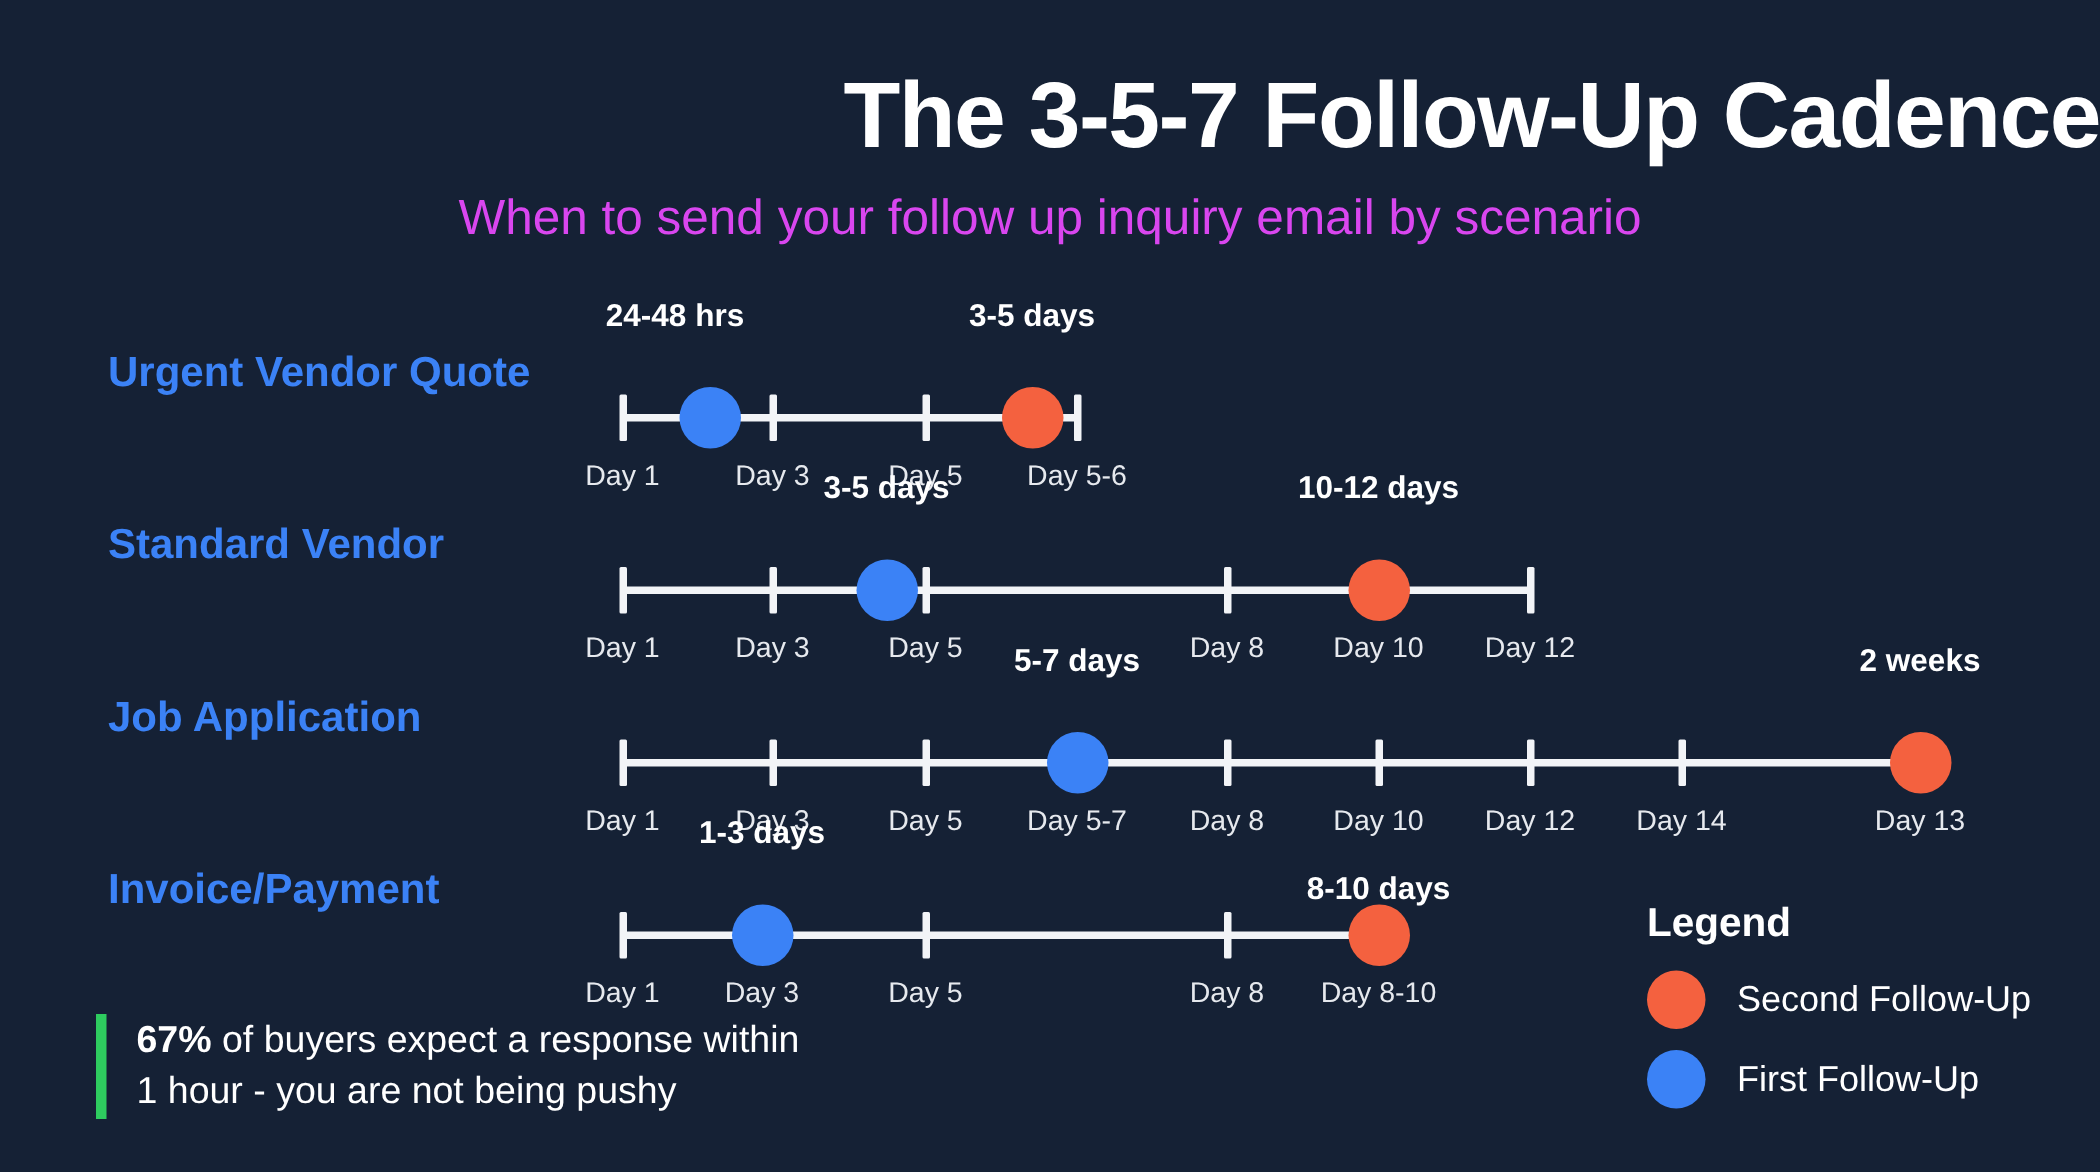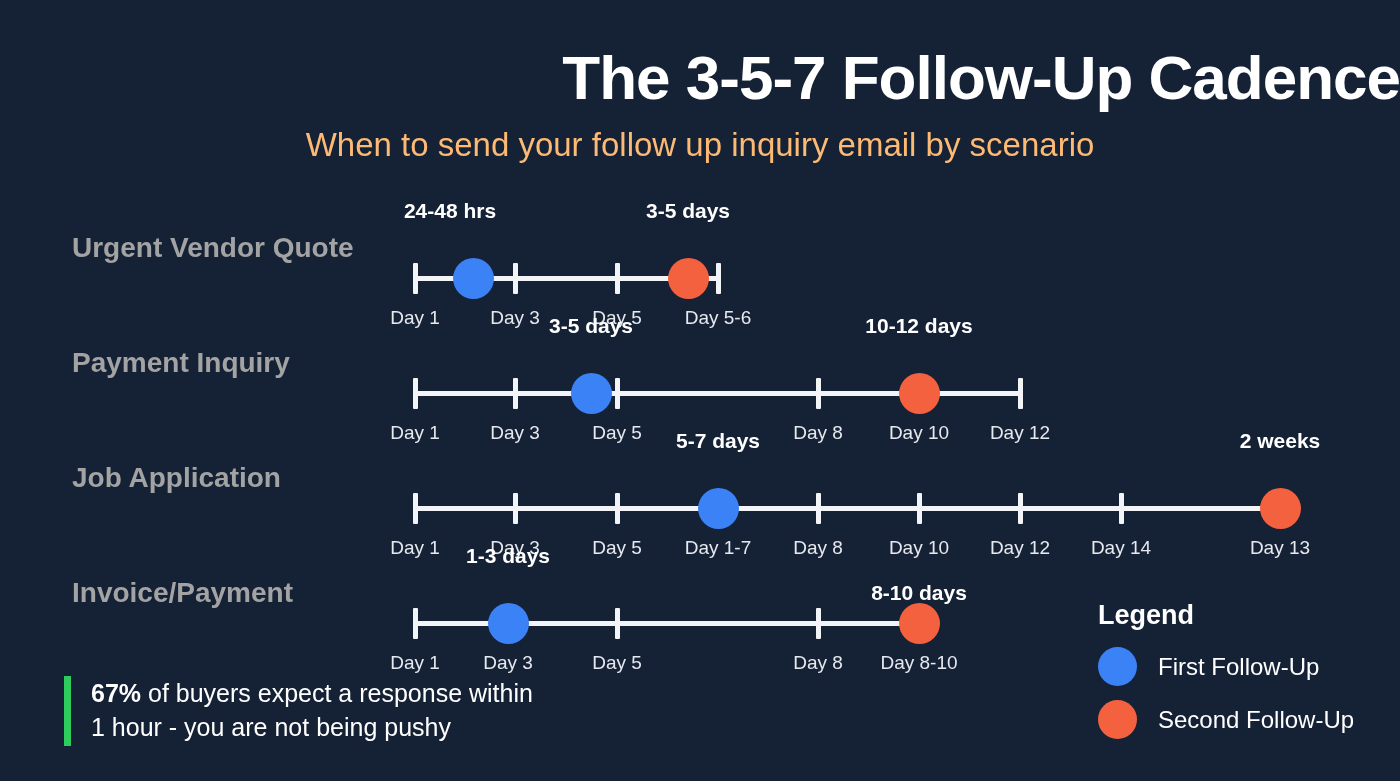--- a/index.html
+++ b/index.html
@@ -13,29 +13,29 @@
 
   
   .title {
     position:absolute; left:0; top:42px; width:1400px;
     text-align:right; color:#ffffff;
     font-size:62px; font-weight:bold; letter-spacing:-1px;
     white-space:nowrap;
   }
   .subtitle {
     position:absolute; left:0; top:126px; width:1400px;
-    text-align:center; color:#fdba74;
+    text-align:center; color:#d946ef;
     font-size:33px; font-weight:normal; white-space:nowrap;
   }
 
   
   .row { position:absolute; left:0; width:1400px; height:115px; }
   .row-label {
     position:absolute; left:72px; top:0; height:46px; line-height:46px;
-    color:#a3a3a3; font-size:28px; font-weight:bold; white-space:nowrap;
+    color:#3b82f6; font-size:28px; font-weight:bold; white-space:nowrap;
   }
   .track { position:absolute; top:0; height:115px; }
 
   .axis {
     position:absolute; height:5px; background:#f2f4f7;
     top:51px; border-radius:1px;
   }
   .tick {
     position:absolute; width:5px; height:31px; background:#f2f4f7;
     top:38px; border-radius:1px;
@@ -103,21 +103,21 @@
           <div class="daylbl" style="left: 617px;">Day 5</div>
           <div class="tick" style="left: 716px;"></div>
           <div class="daylbl" style="left: 718px;">Day 5-6</div>
           <div class="dot first" style="left: 473px;"></div>
           <div class="cap" style="left: 450px;">24-48 hrs</div>
           <div class="dot second" style="left: 688px;"></div>
           <div class="cap" style="left: 688px;">3-5 days</div>
         </div>
       </div>
       <div class="row" style="top: 340px;">
-        <div class="row-label">Payment Inquiry</div>
+        <div class="row-label">Standard Vendor</div>
         <div class="track" style="left: 0px; width: 1400px;">
           <div class="axis" style="left: 415px; width: 605px;"></div>
           <div class="tick" style="left: 413px;"></div>
           <div class="daylbl" style="left: 415px;">Day 1</div>
           <div class="tick" style="left: 513px;"></div>
           <div class="daylbl" style="left: 515px;">Day 3</div>
           <div class="tick" style="left: 615px;"></div>
           <div class="daylbl" style="left: 617px;">Day 5</div>
           <div class="tick" style="left: 816px;"></div>
           <div class="daylbl" style="left: 818px;">Day 8</div>
@@ -143,21 +143,21 @@
           <div class="tick" style="left: 816px;"></div>
           <div class="daylbl" style="left: 818px;">Day 8</div>
           <div class="tick" style="left: 917px;"></div>
           <div class="daylbl" style="left: 919px;">Day 10</div>
           <div class="tick" style="left: 1018px;"></div>
           <div class="daylbl" style="left: 1020px;">Day 12</div>
           <div class="tick" style="left: 1119px;"></div>
           <div class="daylbl" style="left: 1121px;">Day 14</div>
           <div class="dot first" style="left: 718px;"></div>
           <div class="cap" style="left: 718px;">5-7 days</div>
-          <div class="daylbl" style="left: 718px;">Day 1-7</div>
+          <div class="daylbl" style="left: 718px;">Day 5-7</div>
           <div class="dot second" style="left: 1280px;"></div>
           <div class="cap" style="left: 1280px;">2 weeks</div>
           <div class="daylbl" style="left: 1280px;">Day 13</div>
         </div>
       </div>
       <div class="row" style="top: 570px;">
         <div class="row-label">Invoice/Payment</div>
         <div class="track" style="left: 0px; width: 1400px;">
           <div class="axis" style="left: 415px; width: 504px;"></div>
           <div class="tick" style="left: 413px;"></div>
@@ -173,26 +173,26 @@
           <div class="cap" style="left: 919px; margin-top: 37px;">8-10 days</div>
           <div class="daylbl" style="left: 919px;">Day 8-10</div>
         </div>
       </div>
     </div>
 
   <div class="legend">
     <div class="legend-title">Legend</div>
     <div id="legend-items">
         <div class="legend-item">
+          <div class="legend-swatch second"></div>
+          <div class="legend-text">Second Follow-Up</div>
+        </div>
+        <div class="legend-item">
           <div class="legend-swatch first"></div>
           <div class="legend-text">First Follow-Up</div>
-        </div>
-        <div class="legend-item">
-          <div class="legend-swatch second"></div>
-          <div class="legend-text">Second Follow-Up</div>
         </div>
       </div>
   </div>
 
   <div class="stat">
     <div class="stat-bar"></div>
     <div class="stat-text">
       <div><span class="pct">67%</span><span> of buyers expect a response within</span></div>
       <div>1 hour - you are not being pushy</div>
     </div>

